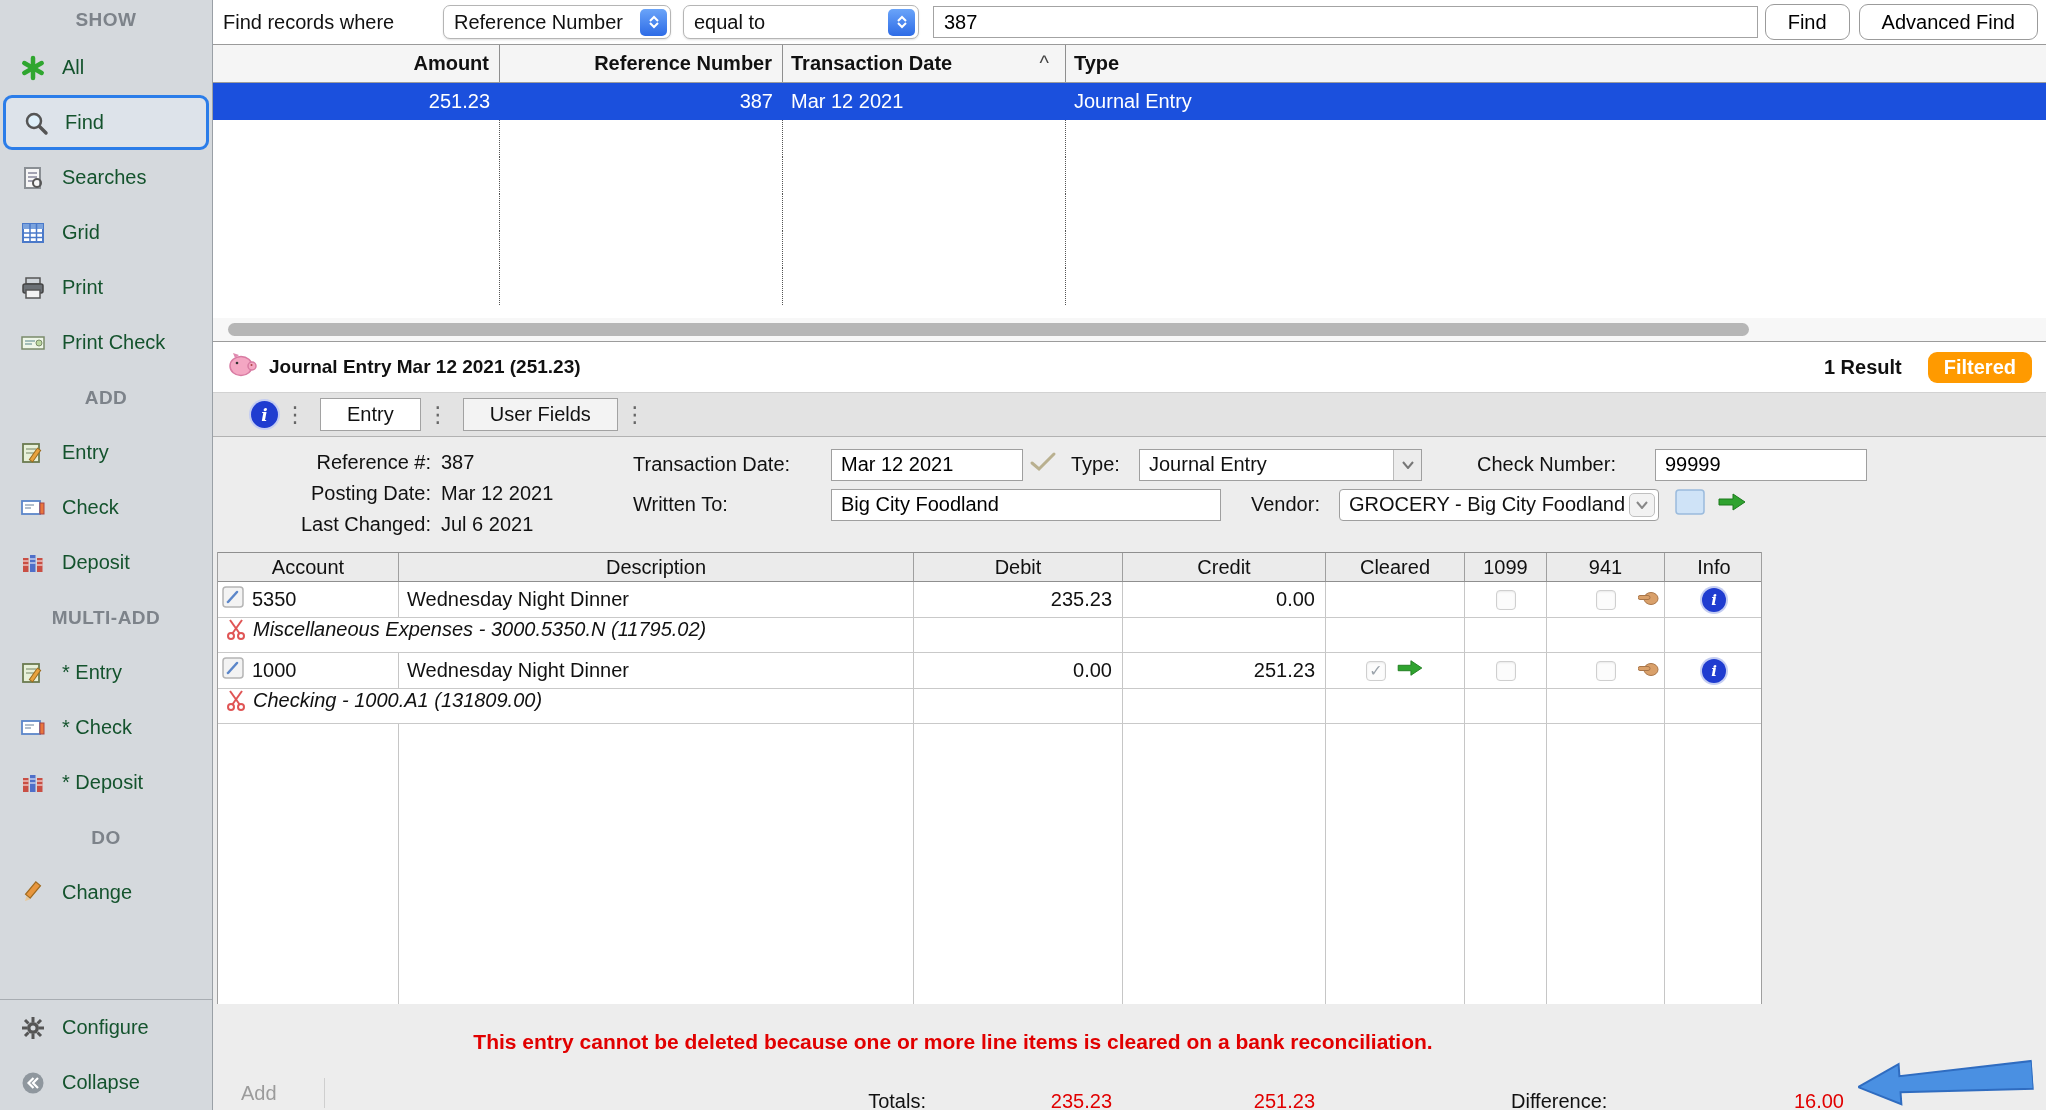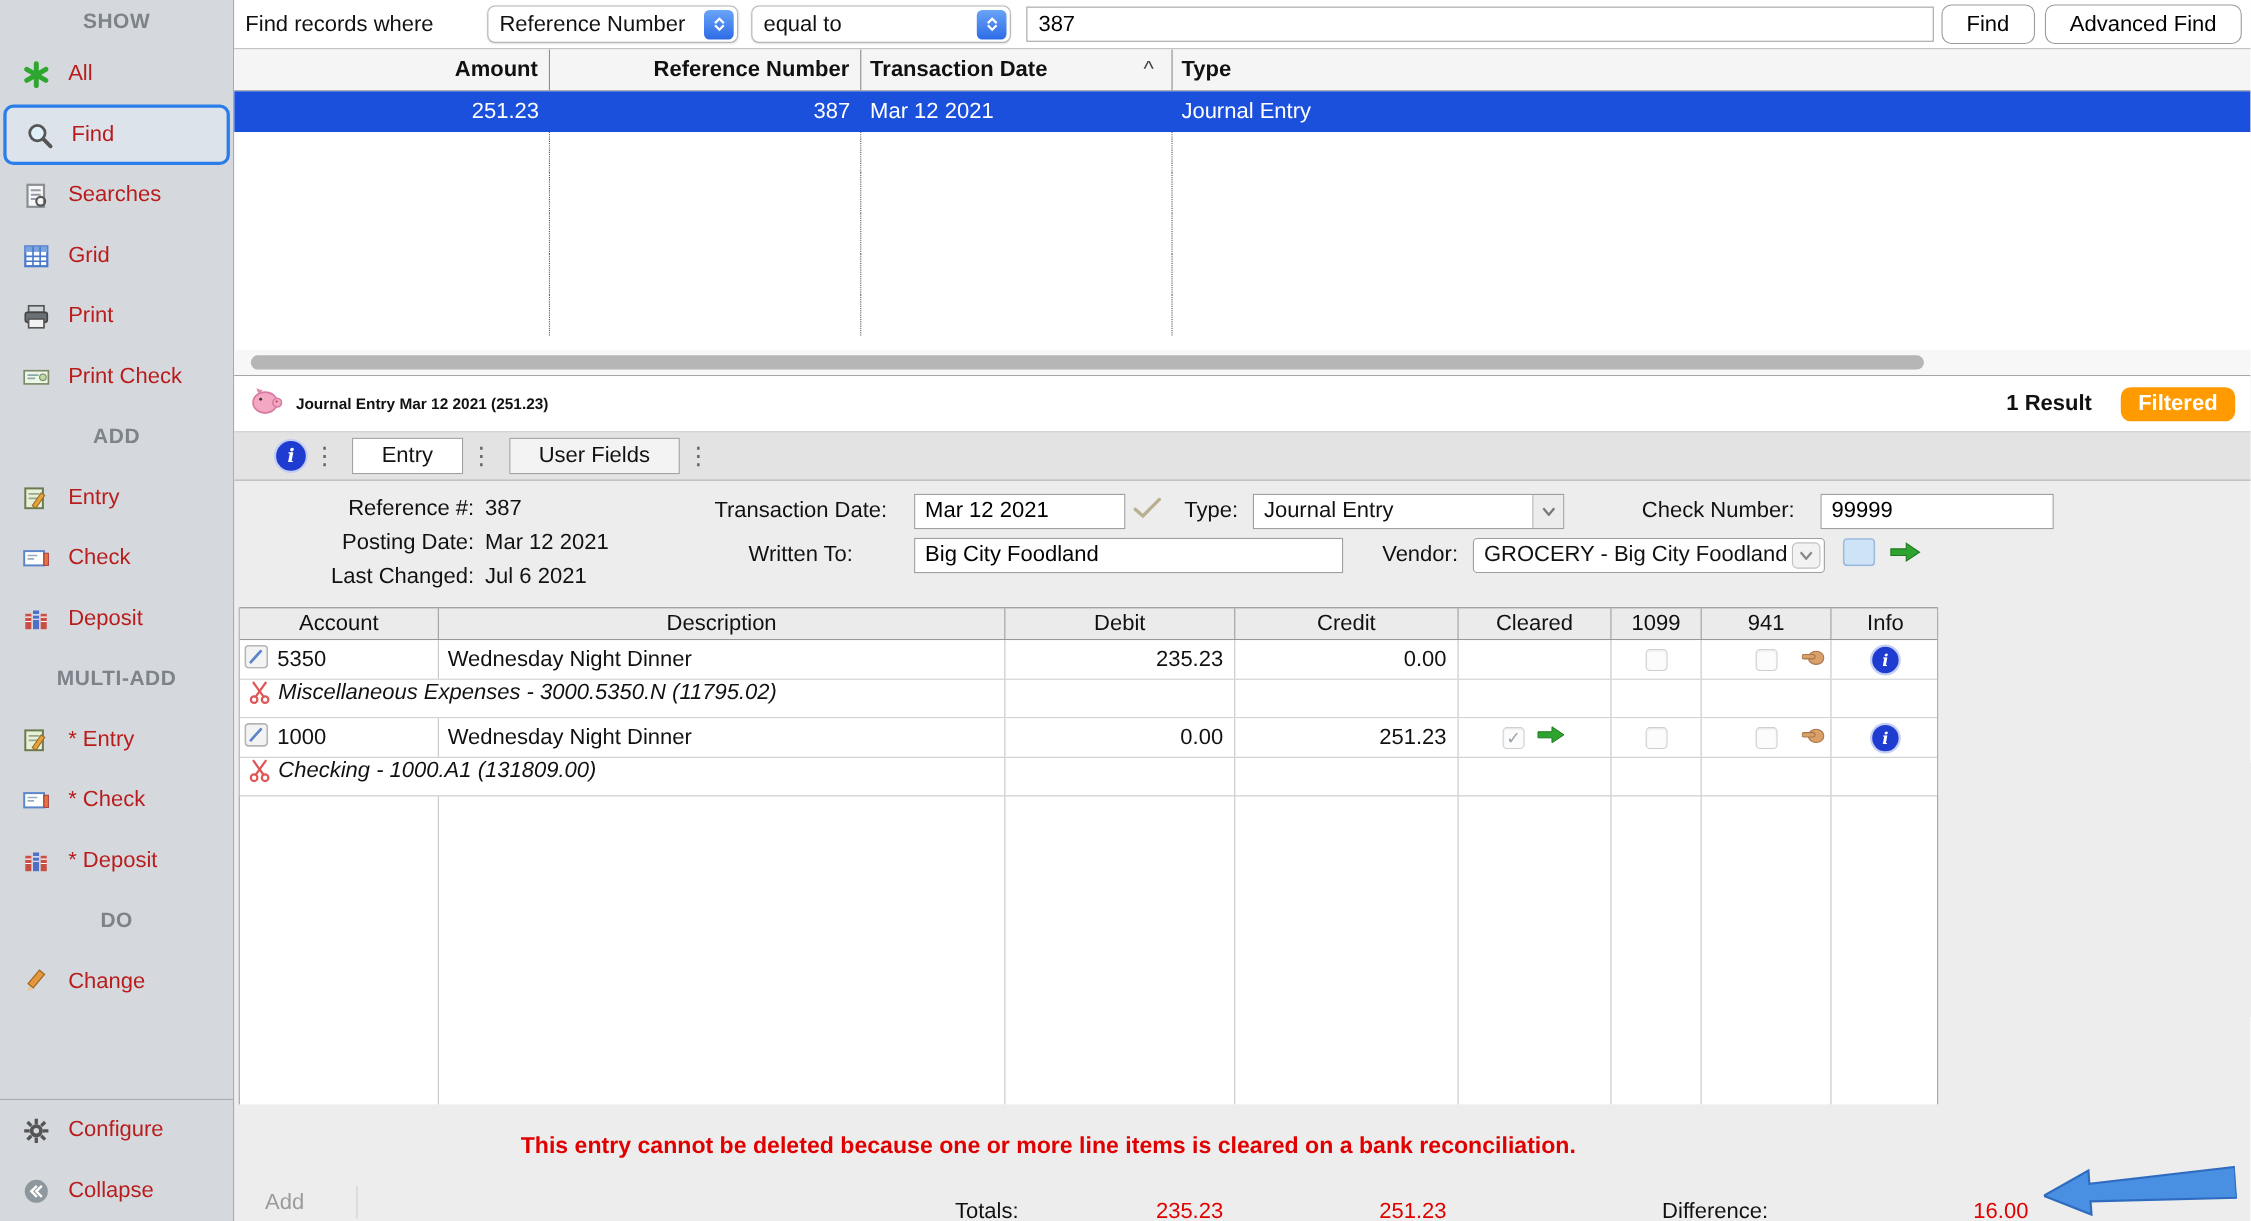--- a/index.html
+++ b/index.html
@@ -7,21 +7,21 @@
               font-family:"Liberation Sans", sans-serif; background:#fff; color:#111; }
   #app { display:flex; width:2046px; height:1110px; }
 
   
   #sidebar { width:213px; background:#d5d9dd; border-right:1px solid #9aa0a6;
              display:flex; flex-direction:column; flex:none; }
   .sb-head { height:55px; display:flex; align-items:center; justify-content:center;
              color:#7d838a; font-weight:bold; font-size:19px; letter-spacing:.5px; }
   .sb-head.first { height:40px; }
   .sb-item { height:55px; display:flex; align-items:center; padding-left:18px; gap:14px;
-             font-size:20px; color:#b91c1c; }
+             font-size:20px; color:#14532d; }
   .sb-item .ic { width:30px; display:flex; justify-content:center; align-items:center; flex:none; }
   .sb-item.selected { border:3px solid #2b7de9; border-radius:9px; margin:0 3px;
                       padding-left:15px; background:#dde3ea; }
   .sb-spacer { flex:1; }
   .sb-divider { height:1px; background:#a8adb2; }
 
   
   #main { flex:1; display:flex; flex-direction:column; position:relative; }
   #find-bar { height:45px; background:#fff; border-bottom:1px solid #9a9a9a;
               display:flex; align-items:center; padding:0 8px 0 10px; font-size:20px; flex:none; }
@@ -58,21 +58,21 @@
   .res-row.empty .c1, .res-row.empty .c2, .res-row.empty .c3 { border-right:1px dotted #555; }
   .res-filler { flex:1; }
   #res-scrollbar { height:24px; background:#f7f7f7; border-bottom:1px solid #9c9c9c; position:relative; }
   #res-thumb { position:absolute; left:15px; top:5px; width:1521px; height:13px;
                border-radius:7px; background:#b6b6b6; }
 
   
   #detail { flex:1; background:#ededed; display:flex; flex-direction:column; position:relative; }
   #detail-header { height:50px; background:#fff; display:flex; align-items:center;
                    padding:0 14px; gap:12px; flex:none; }
-  #detail-title { font-size:14px; font-weight:bold; }
+  #detail-title { font-size:19px; font-weight:bold; }
   #result-count { margin-left:auto; font-weight:bold; font-size:20px; }
   #filtered-badge { background:#ff9a00; color:#fff; font-weight:bold; font-size:20px;
                     padding:4px 16px; border-radius:9px; margin-left:14px; }
   #tabs-row { height:45px; background:#e3e3e3; border-top:1px solid #d2d2d2;
               border-bottom:1px solid #b2b2b2; display:flex; align-items:center;
               padding-left:38px; font-size:20px; flex:none; }
   .info-badge { width:24px; height:24px; border-radius:50%; background:#1f3cd0; color:#fff;
                 display:flex; align-items:center; justify-content:center; flex:none;
                 font-family:"DejaVu Serif", serif; font-style:italic; font-weight:bold; font-size:15px;
                 box-shadow:0 0 0 2px #c4cdf2; }
@@ -83,21 +83,21 @@
   .tab { height:33px; background:#fff; border:1px solid #a2a2a2; display:flex; align-items:center;
          justify-content:center; padding:0 26px; margin-left:8px; }
   .tab.alt { background:#f3f3f3; }
 
   
   #form-top { display:flex; padding-top:10px; font-size:20px; flex:none; }
   #meta-col { width:420px; flex:none; }
   .meta-line { display:flex; height:31px; align-items:center; }
   .m-label { width:218px; text-align:right; margin-right:10px; flex:none; }
   .f-row { display:flex; align-items:center; height:35px; margin-bottom:5px; }
-  .f-label { text-align:center; flex:none; }
+  .f-label { text-align:left; flex:none; }
   .tbox { background:#fff; border:1px solid #9f9f9f; height:32px; font-size:20px;
           font-family:inherit; padding:0 9px; }
   .selbox { background:#fff; border:1px solid #9f9f9f; height:32px; display:flex;
             align-items:center; }
   .selbox .txt { flex:1; padding-left:9px; white-space:nowrap; overflow:hidden; }
   .selbox .chev { width:28px; height:30px; background:#ececec; border-left:1px solid #bbb;
                   display:flex; align-items:center; justify-content:center; flex:none; }
   .chev-sm { width:26px; height:24px; background:#f2f2f2; border:1px solid #c0c0c0; border-radius:5px;
              display:flex; align-items:center; justify-content:center; margin-right:3px; flex:none; }
 

